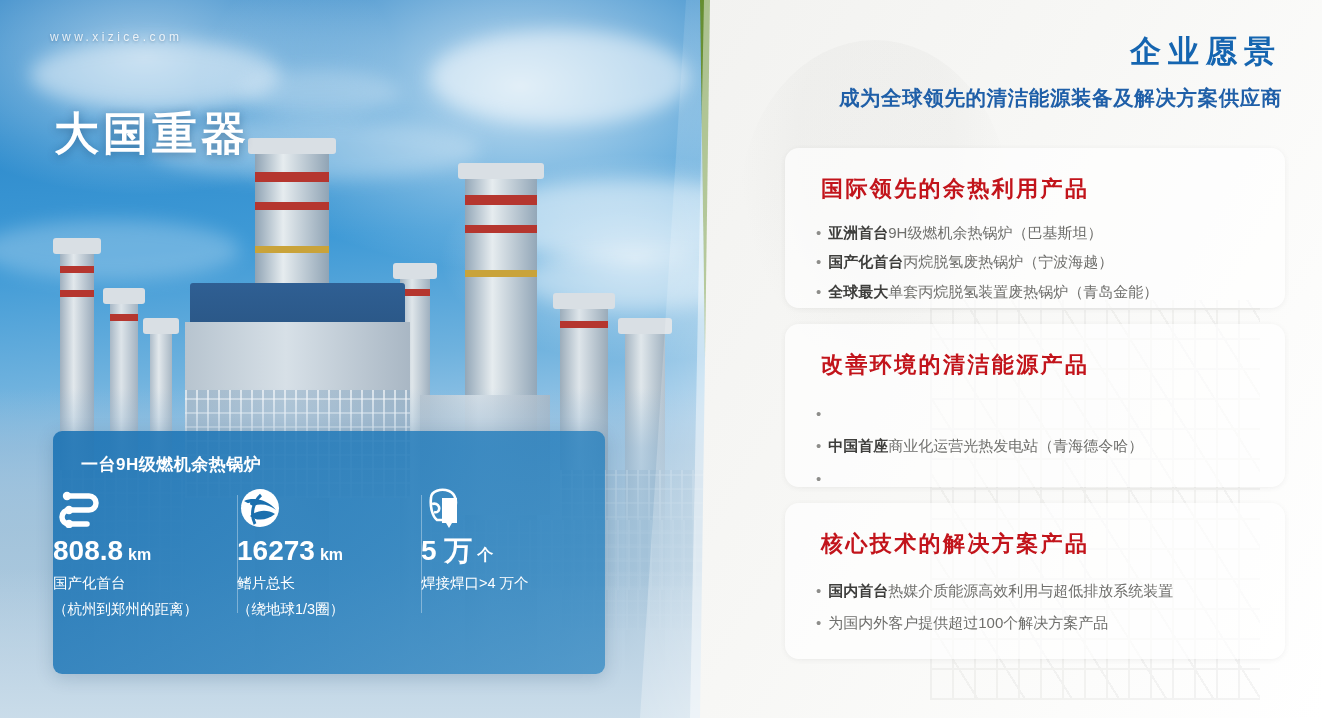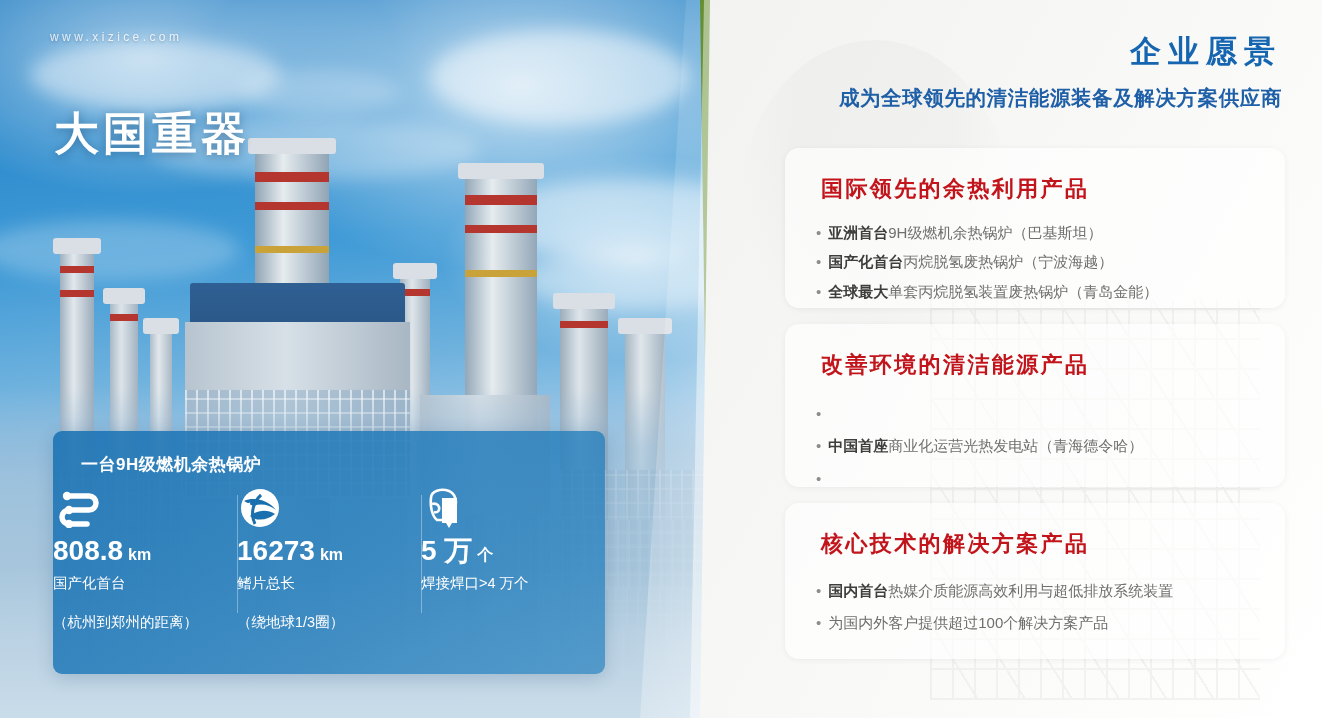--- a/index.html
+++ b/index.html
@@ -87,21 +87,21 @@
   .stat-row{position:absolute;left:0;right:0;top:54px;display:flex;}
   .stat{flex:1;position:relative;display:flex;flex-direction:column;align-items:flex-start;}
   .stat + .stat::before{
     content:"";position:absolute;left:0;top:10px;width:1px;height:118px;
     background:rgba(255,255,255,.35);
   }
   .ic{height:46px;display:flex;align-items:center;justify-content:center;margin-bottom:6px;}
   .val{color:#fff;font-weight:700;font-size:28px;line-height:1;display:flex;align-items:baseline;gap:5px;}
   .val .unit{font-size:16px;font-weight:700;}
   .cap-1{color:#fff;font-size:14.5px;margin-top:9px;}
-  .cap-2{color:#fff;font-size:14.5px;margin-top:20px;}
+  .cap-2{color:#fff;font-size:14.5px;margin-top:7px;}
 
   
   .wedgeA{
     position:absolute;top:0;left:640px;width:120px;height:718px;
     background:linear-gradient(100deg, rgba(255,255,255,.0), rgba(255,255,255,.55));
     clip-path:polygon(46px 0, 120px 0, 72px 718px, 0 718px);
     pointer-events:none;
   }
   .wedgeB{
     position:absolute;top:0;left:690px;width:70px;height:718px;

